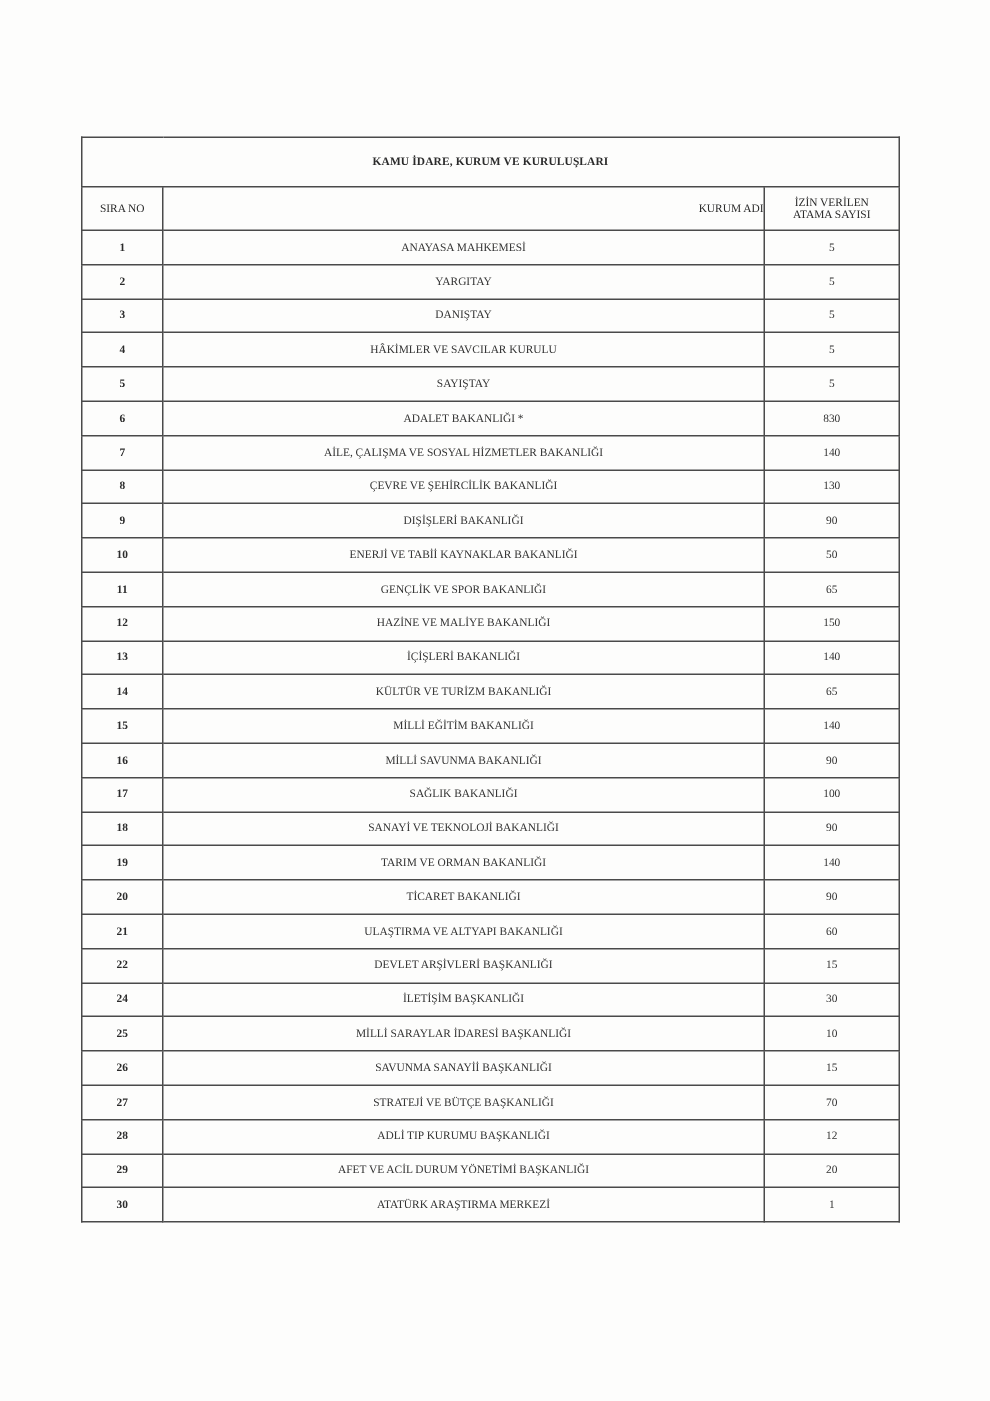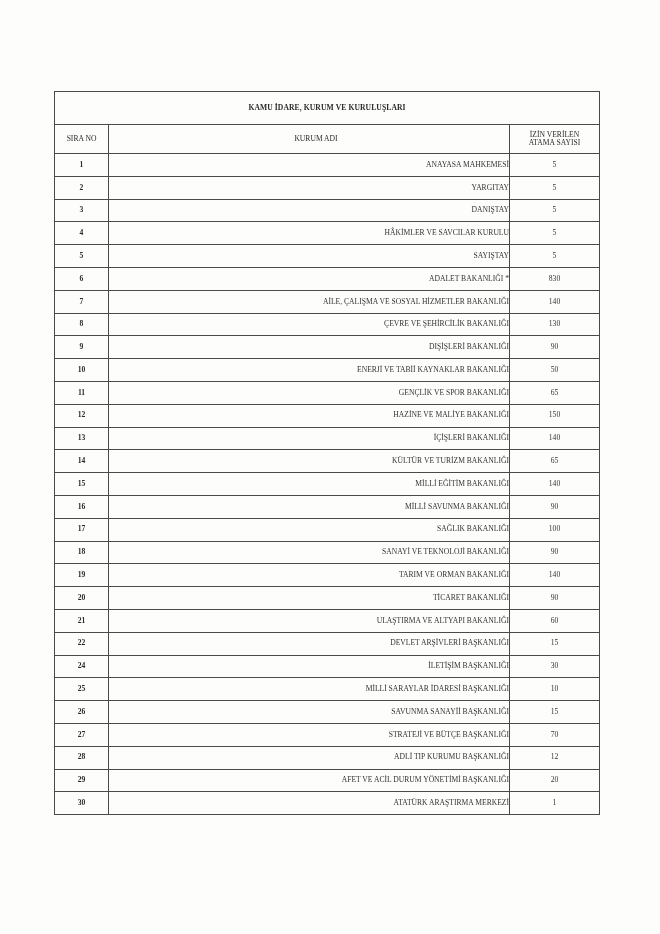--- a/index.html
+++ b/index.html
@@ -36,25 +36,25 @@
     text-align: center;
     font-weight: bold;
     font-size: 7.8px;
     letter-spacing: 0.1px;
   }
   .head-row th {
     height: 28px;
     font-weight: normal;
   }
   .head-row th.no { text-align: center; }
-  .head-row th.name { text-align: center; padding-left: 14px; }
+  .head-row th.name { text-align: right; padding-left: 14px; }
   .head-row th.count { text-align: center; }
   .data-row td { height: 21.8px; }
   td.no { text-align: center; font-weight: bold; }
-  td.name { text-align: right; padding-left: 2px; color: #333; }
+  td.name { text-align: center; padding-left: 2px; color: #333; }
   td.count { text-align: center; color: #333; padding-top: 3px; }
 </style>
 </head>
 <body>
 
 <div class="page">
   <table class="main">
     <colgroup>
         <col class="c1">
         <col class="c2">

